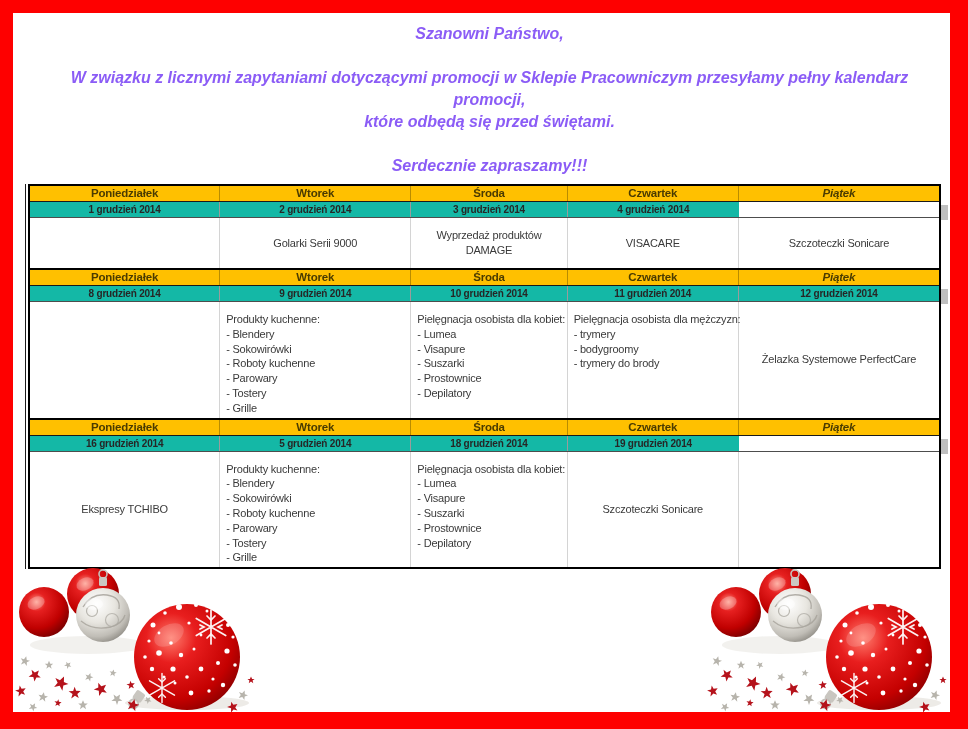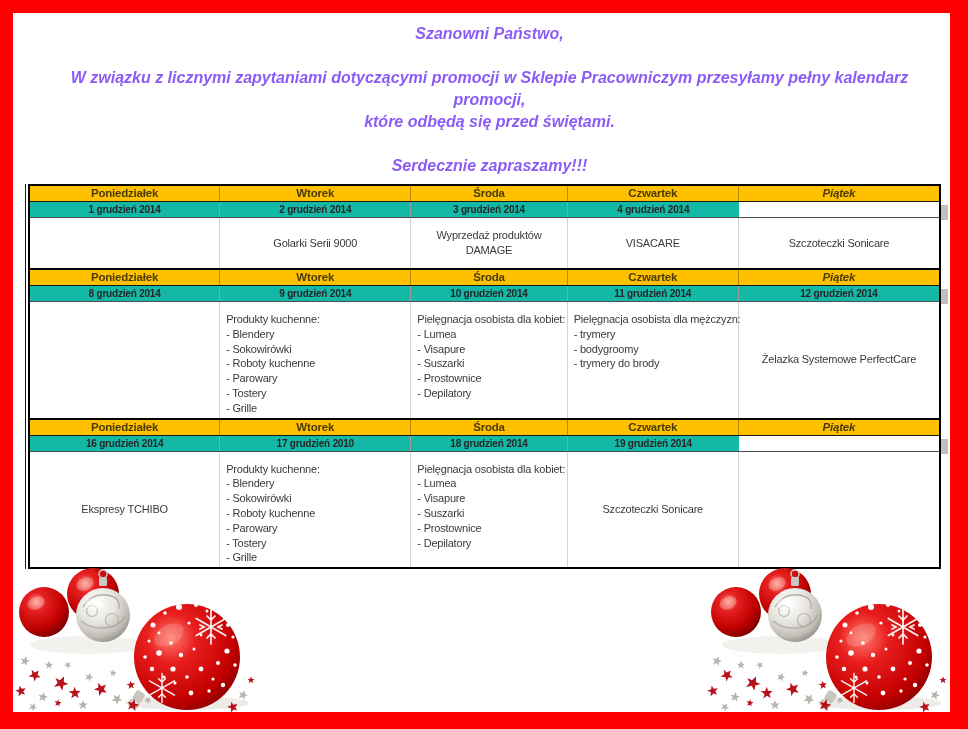--- a/index.html
+++ b/index.html
@@ -153,21 +153,21 @@
       <div class="week-block">
         <div class="row header-row">
           <div class="cell">Poniedziałek</div>
           <div class="cell">Wtorek</div>
           <div class="cell">Środa</div>
           <div class="cell">Czwartek</div>
           <div class="cell">Piątek</div>
         </div>
         <div class="row date-row">
           <div class="cell">16 grudzień 2014</div>
-          <div class="cell">17 grudzień 2010</div>
+          <div class="cell">5 grudzień 2014</div>
           <div class="cell">18 grudzień 2014</div>
           <div class="cell">19 grudzień 2014</div>
         </div>
         <div class="row content-row h2">
           <div class="cell center">Ekspresy TCHIBO</div>
           <div class="cell list">
             <div class="list-title">Produkty kuchenne:</div>
             <div class="list-item">- Blendery</div>
             <div class="list-item">- Sokowirówki</div>
             <div class="list-item">- Roboty kuchenne</div>

